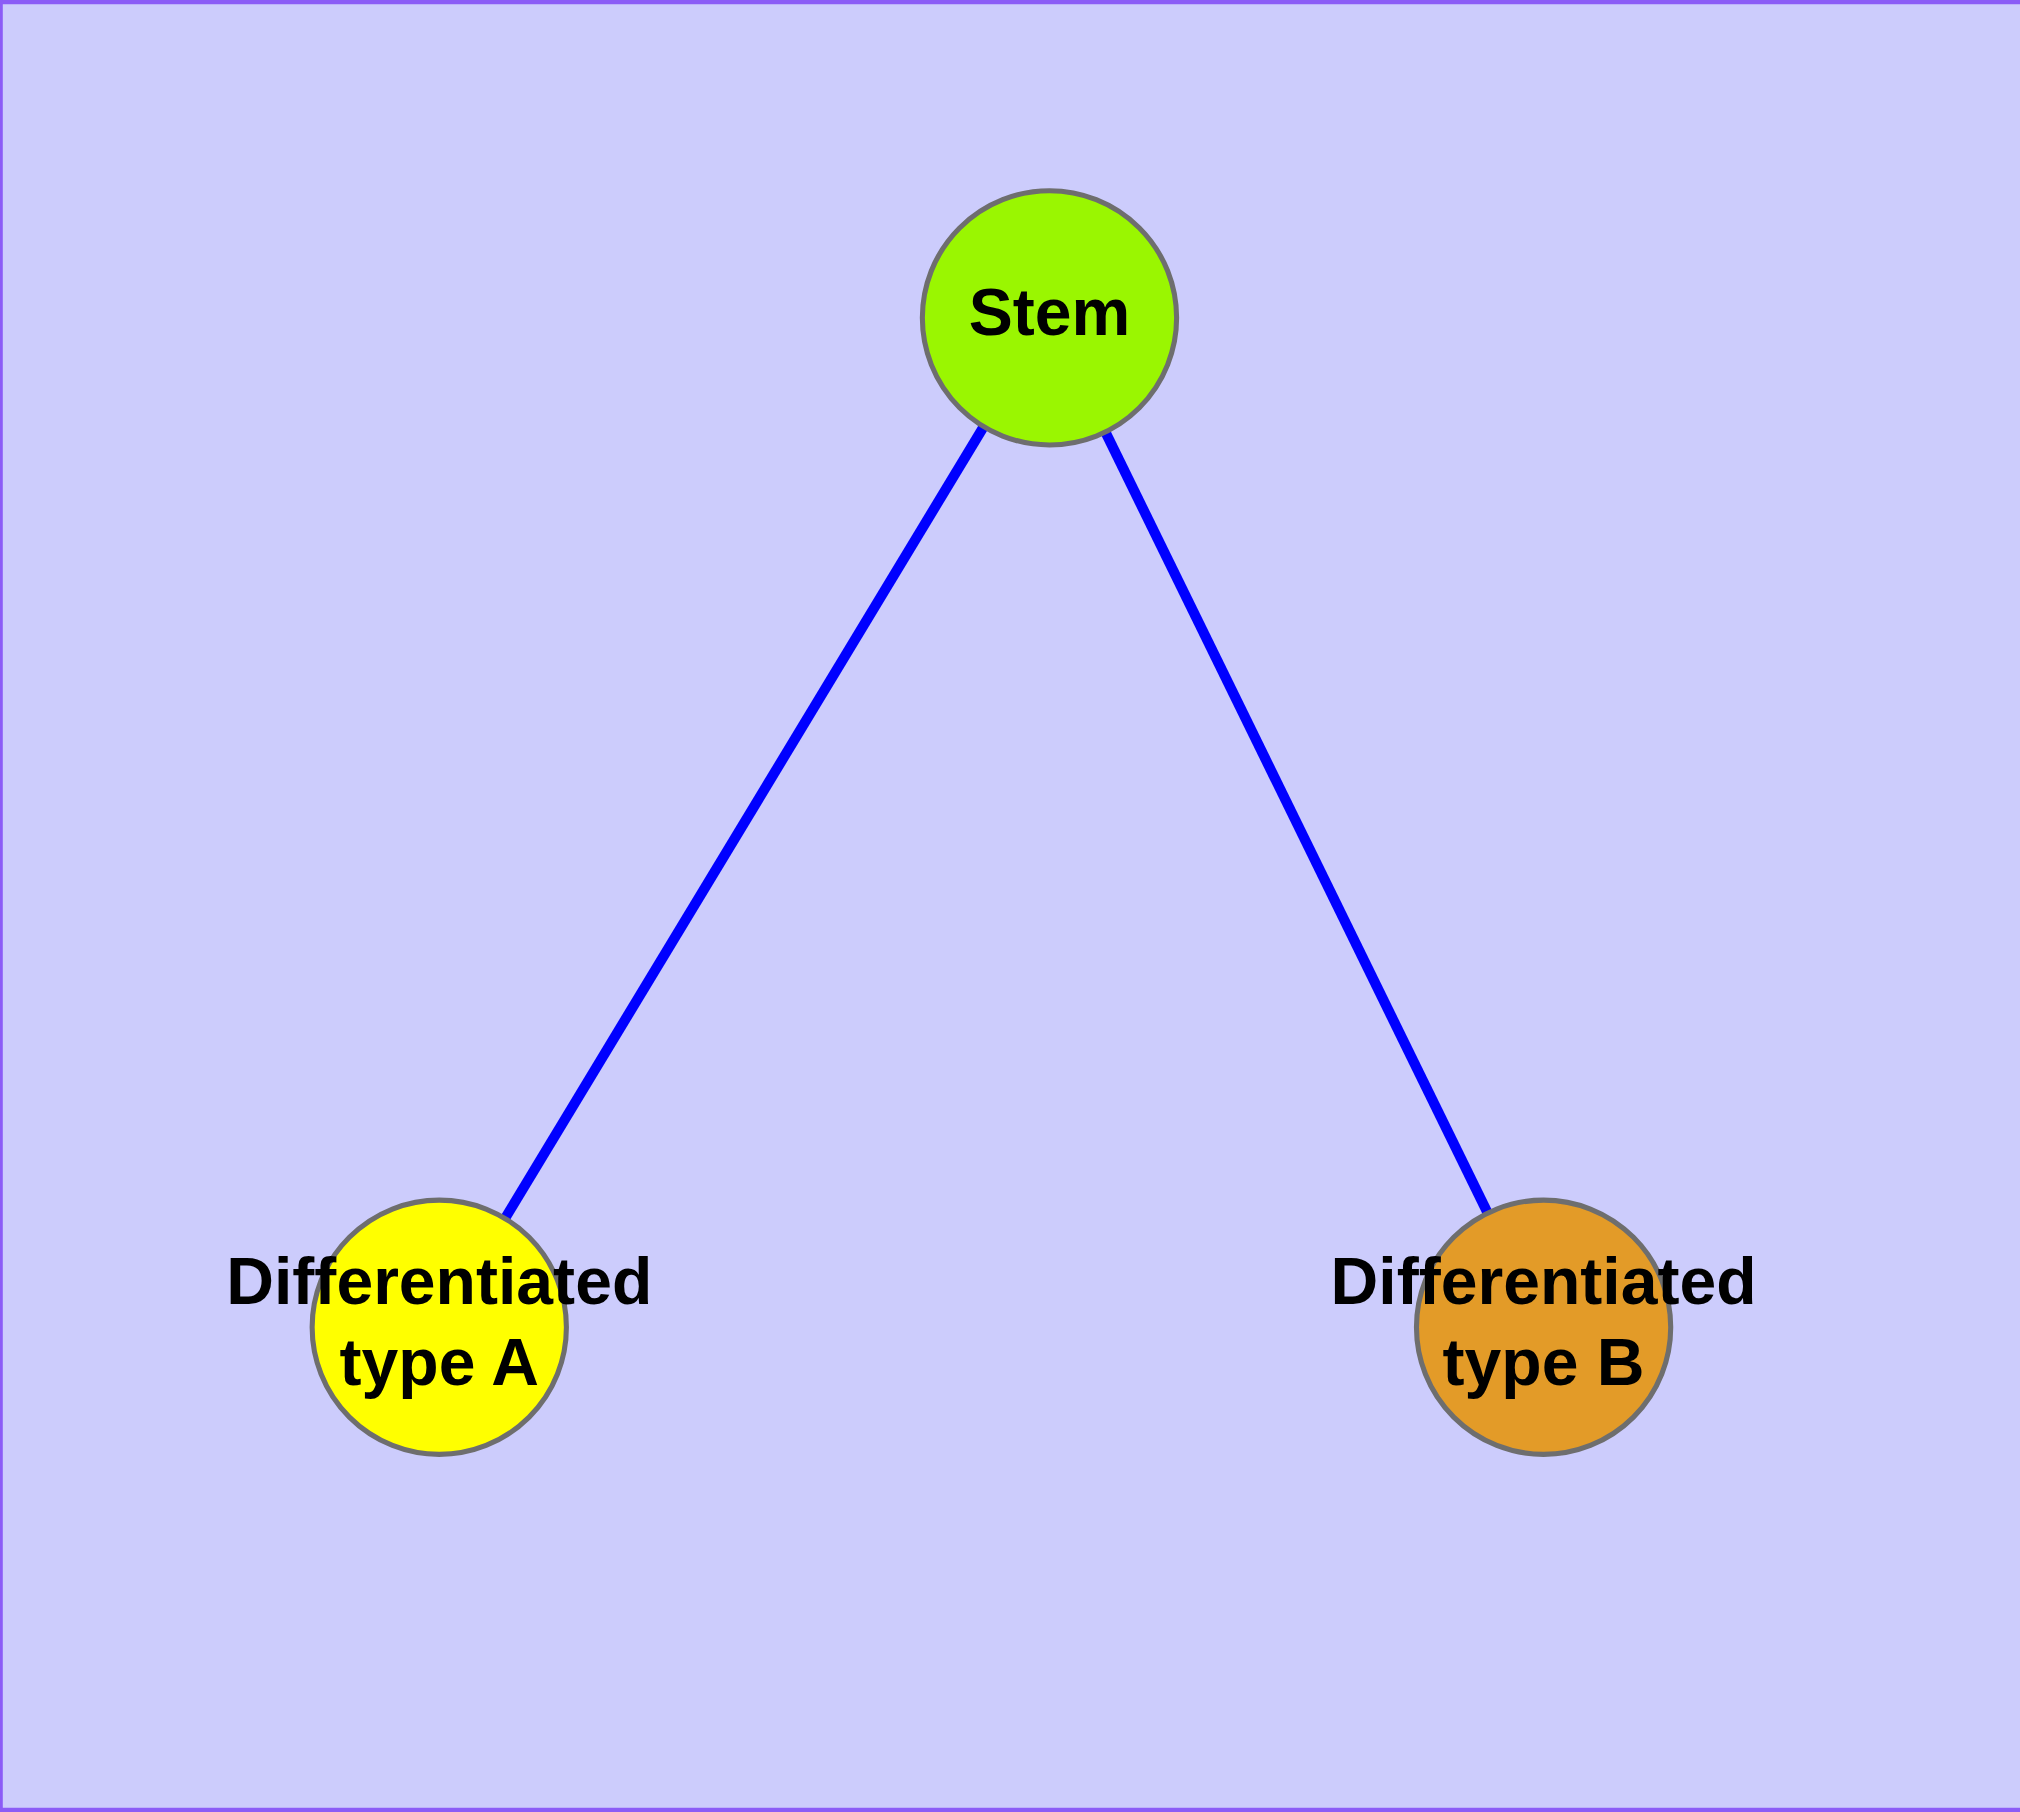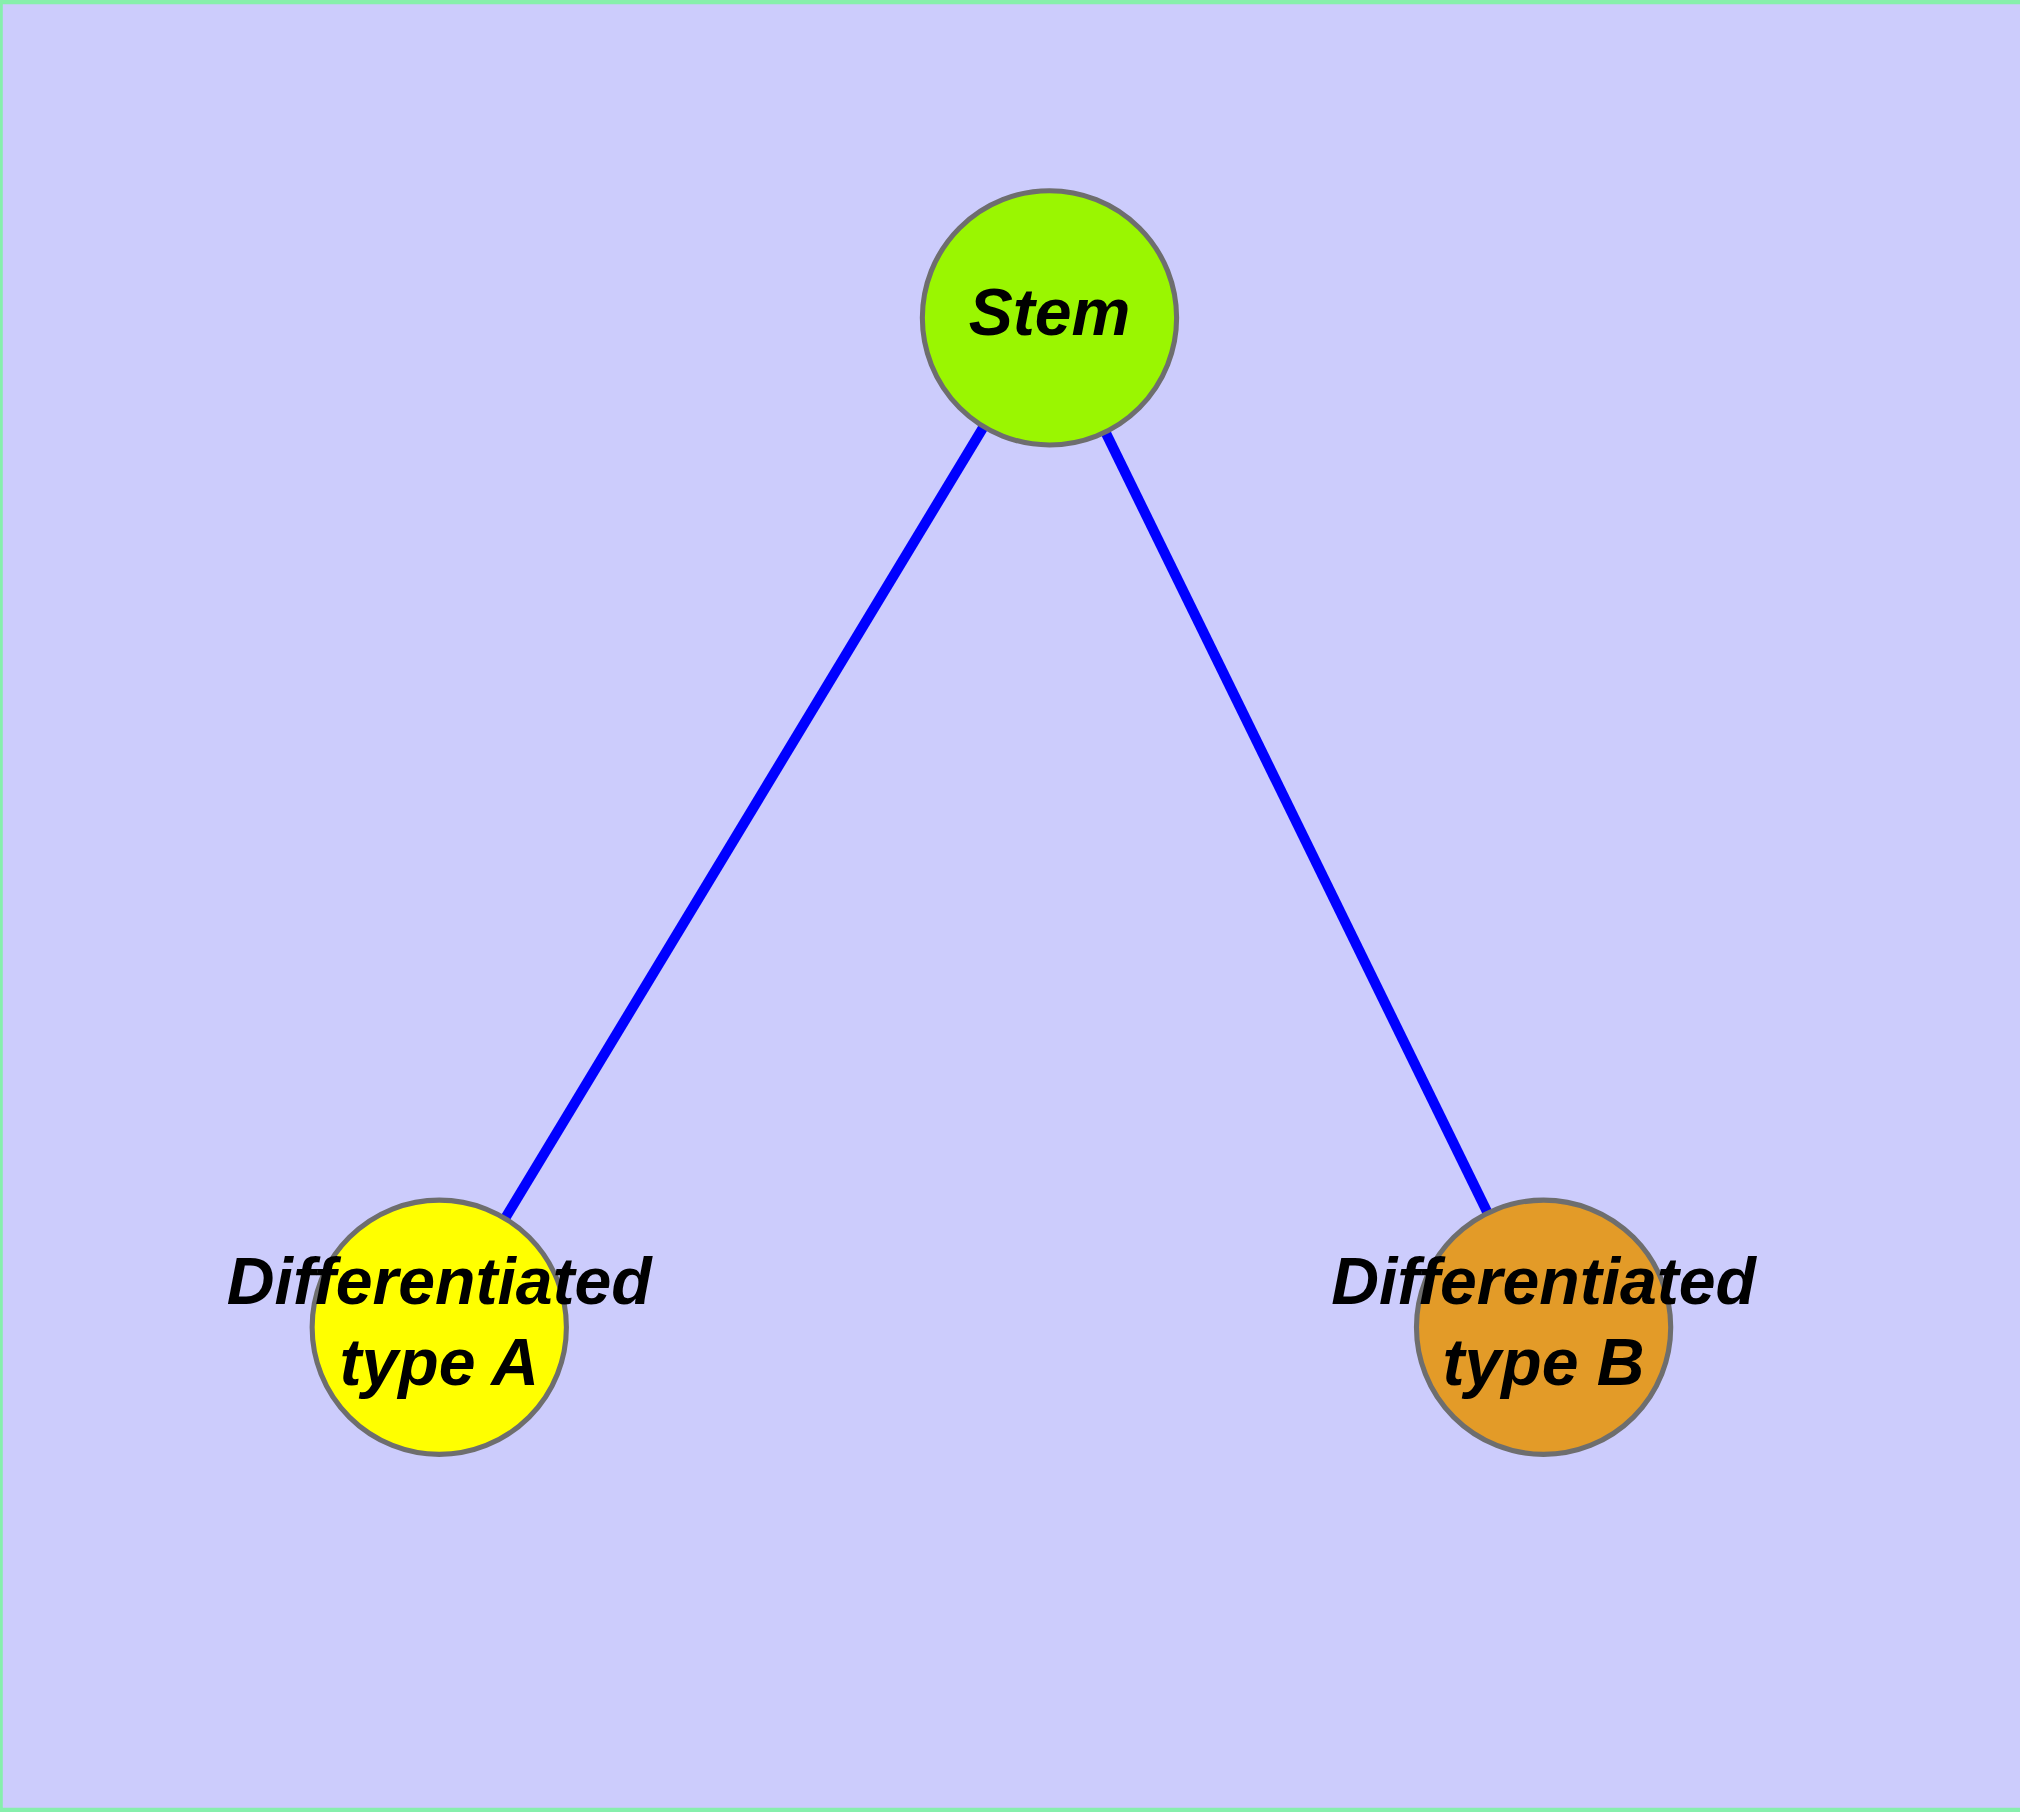--- a/index.html
+++ b/index.html
@@ -10,22 +10,21 @@
   body {
     width: 2021px;
     height: 1812px;
     overflow: hidden;
     font-family: "Liberation Sans", sans-serif;
   }
   #canvas {
     position: relative;
     width: 2021px;
     height: 1812px;
-    background: #86efac;
-    font-style: italic;
+    background: #8b5cf6;
   }
   #graph-svg {
     position: absolute;
     left: 0;
     top: 0;
     width: 2021px;
     height: 1812px;
     display: block;
   }
   .node-label {

